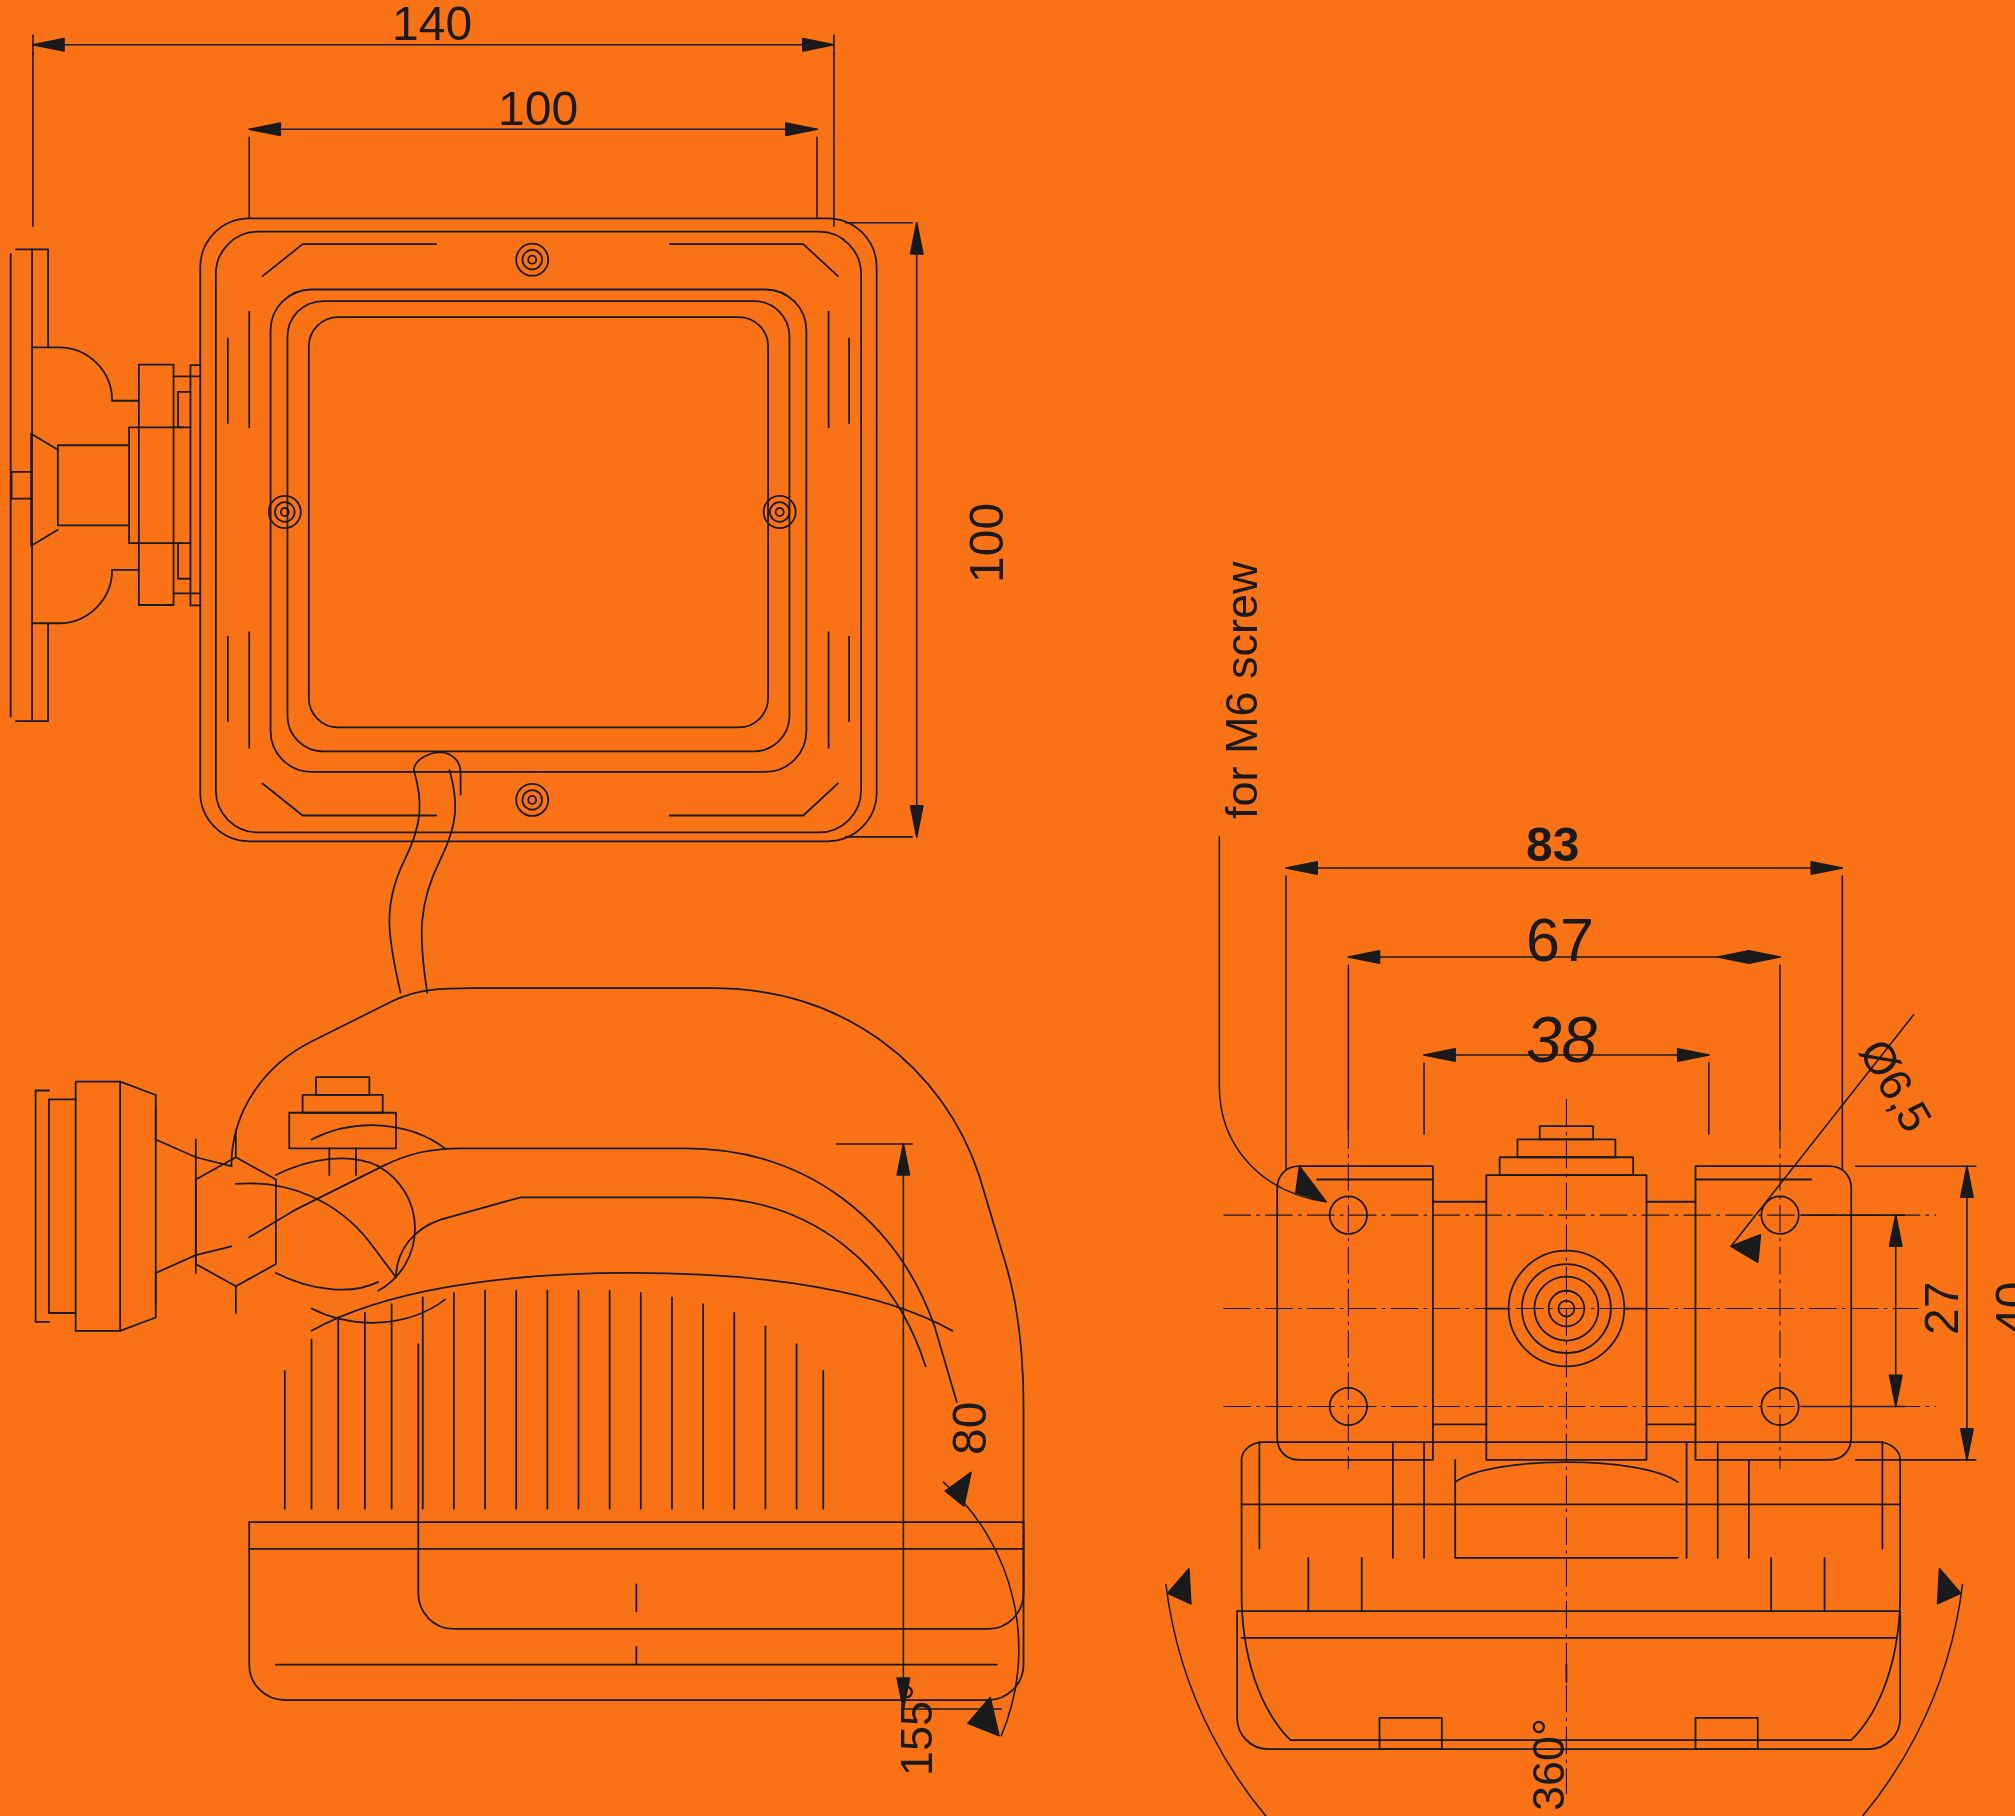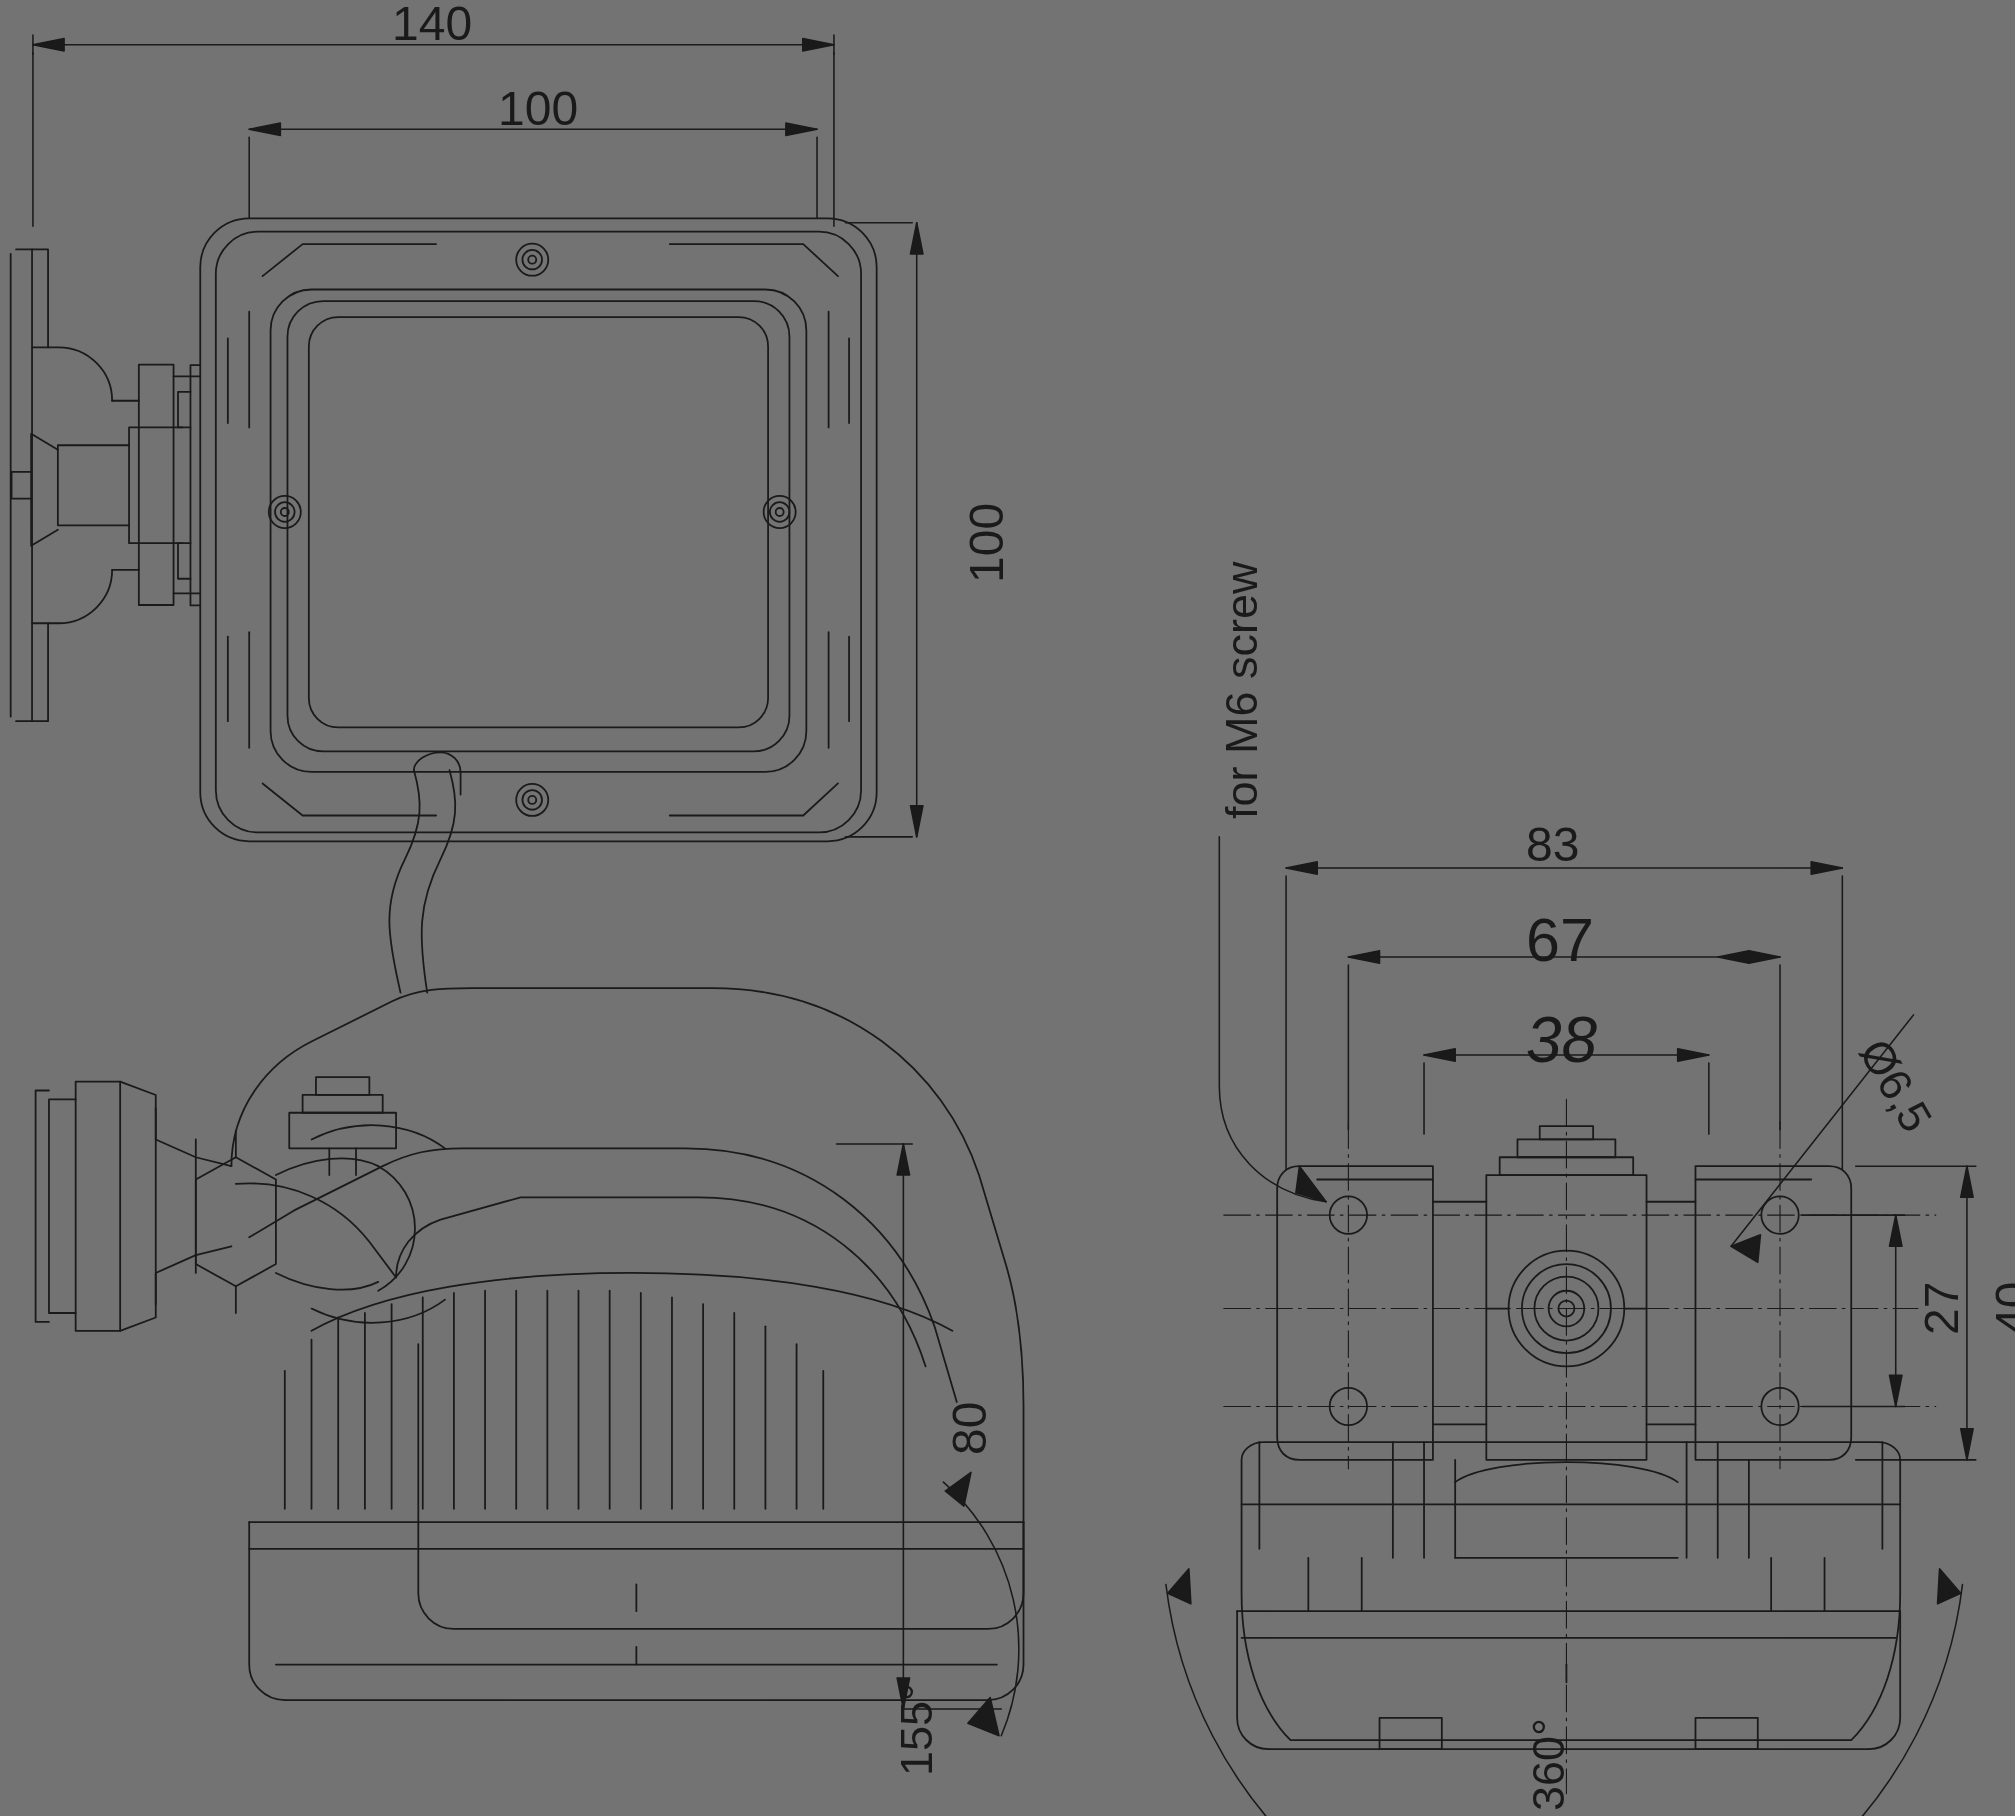--- a/index.html
+++ b/index.html
@@ -7,21 +7,21 @@
     padding: 0;
     background: #ffffff;
   }
   body {
     font-family: "Liberation Sans", sans-serif;
   }
   #sheet {
     position: relative;
     width: 2015px;
     height: 1817px;
-    background: #737373;
+    background: #f97316;
     overflow: hidden;
   }
   #sheet svg {
     position: absolute;
     top: 0;
     left: 0;
     width: 2015px;
     height: 1817px;
   }
   .dim-text {
@@ -322,21 +322,21 @@
   <div class="dim-text" style="left:392px; top:0px; font-size:48px;">140</div>
 
   <div class="dim-text" style="left:498px; top:85px; font-size:48px;">100</div>
 
   <div class="dim-text rot90" style="left:963px; top:583px; font-size:48px;">100</div>
 
   <div class="dim-text rot90" style="left:946px; top:1455px; font-size:48px;">80</div>
 
   <div class="dim-text rot90" style="left:894px; top:1776px; font-size:45px;">155°</div>
 
-  <div class="dim-text" style="left:1526px; top:821px; font-size:48px;">83</div>
+  <div class="dim-text" style="left:1526px; top:821px; font-size:48px;font-weight:bold;">83</div>
 
   <div class="dim-text" style="left:1526px; top:910px; font-size:61px;">67</div>
 
   <div class="dim-text" style="left:1526px; top:1008px; font-size:64px;font-style:italic;">38</div>
 
   <div class="dim-text rot90" style="left:1989px; top:1335px; font-size:48px;">40</div>
 
   <div class="dim-text rot90" style="left:1918px; top:1335px; font-size:48px;">27</div>
 
   <div class="dim-text" style="left:1891px; top:1032px; font-size:45px; transform-origin:0 0; transform:rotate(60deg);">Ø6,5</div>

